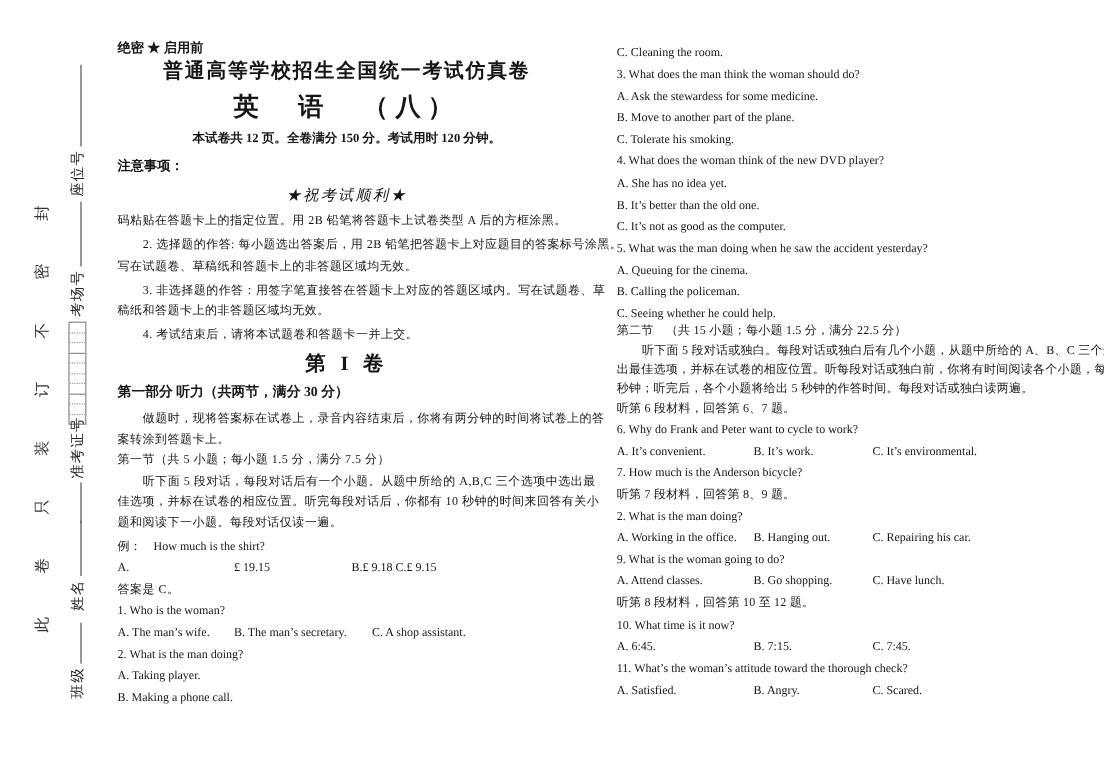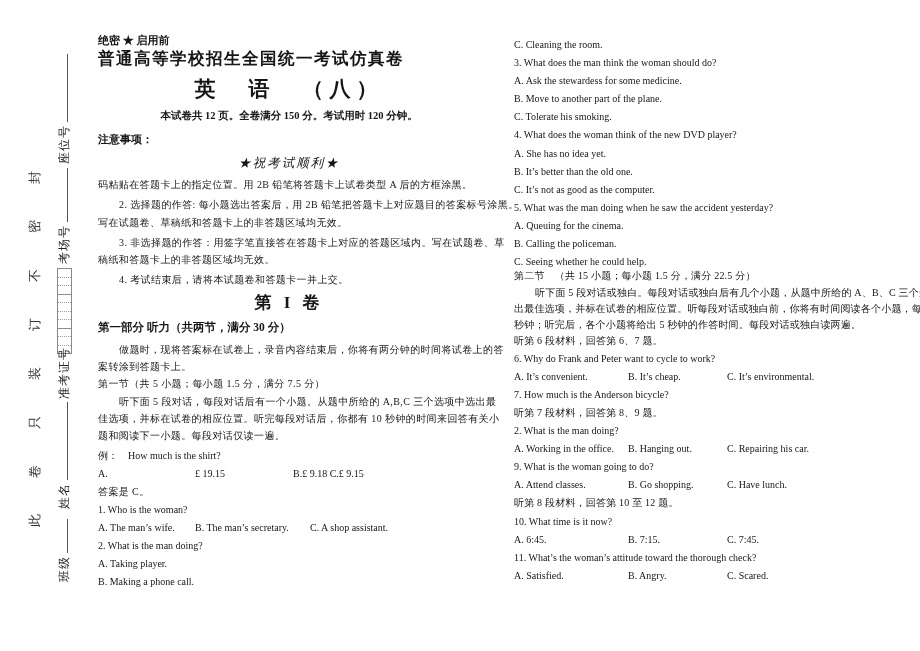--- a/index.html
+++ b/index.html
@@ -22,21 +22,21 @@
                border:1px solid #888;display:flex;flex-direction:column;background:#fff;}
   .ticket-grid .cell{flex:1;border-top:1px dotted #9a9a9a;}
   .ticket-grid .cell:first-child{border-top:none;}
   .ticket-grid .cell.s{border-top:1px solid #8a8a8a;}
   
   .col-left {position:absolute;left:98px; top:32px;width:382px;}
   .col-right{position:absolute;left:514px;top:36px;width:392px;}
   .line{white-space:nowrap;}
   
   .secret{font-weight:bold;font-size:11px;height:16px;line-height:16px;}
-  .doc-title{font-size:16.5px;font-weight:600;height:22px;line-height:22px;letter-spacing:1.5px;}
+  .doc-title{font-size:16.5px;font-weight:600;text-align:center;height:22px;line-height:22px;letter-spacing:1.5px;}
   .subject-title{font-size:21px;font-weight:bold;text-align:center;height:30px;line-height:30px;letter-spacing:6px;margin-top:4px;}
   .paper-info{font-size:10.5px;font-weight:bold;text-align:center;height:24px;line-height:24px;}
   .wish{font-size:12.5px;font-style:italic;text-align:center;height:26px;line-height:26px;letter-spacing:2px;}
   .notes-head{font-size:11px;font-weight:bold;height:22px;line-height:22px;}
   .volume-head{font-size:17px;font-weight:bold;text-align:center;height:28px;line-height:28px;letter-spacing:4px;}
   .part-head{font-size:11.5px;font-weight:bold;height:20px;line-height:20px;}
   
   .cn  {font-size:10px;height:17.3px;line-height:17.3px;letter-spacing:0.4px;}
   .cn18{font-size:10px;height:18.1px;line-height:18.1px;letter-spacing:0.4px;}
   .cn2 {font-size:10px;height:16.3px;line-height:16.3px;letter-spacing:0.2px;}
@@ -137,21 +137,21 @@
       <div class="line en">5. What was the man doing when he saw the accident yesterday?</div>
       <div class="line en">A. Queuing for the cinema.</div>
       <div class="line en">B. Calling the policeman.</div>
       <div class="line en">C. Seeing whether he could help.</div>
       <div class="line cn2 mtm3">第二节　（共 15 小题；每小题 1.5 分，满分 22.5 分）</div>
       <div class="line cn2 ind">听下面 5 段对话或独白。每段对话或独白后有几个小题，从题中所给的 A、B、C 三个选项中选</div>
       <div class="line cn2">出最佳选项，并标在试卷的相应位置。听每段对话或独白前，你将有时间阅读各个小题，每小题 5</div>
       <div class="line cn2">秒钟；听完后，各个小题将给出 5 秒钟的作答时间。每段对话或独白读两遍。</div>
       <div class="line cn2">听第 6 段材料，回答第 6、7 题。</div>
       <div class="line en">6. Why do Frank and Peter want to cycle to work?</div>
-      <div class="line opt en"><span>A. It’s convenient.</span><span>B. It’s cheap.</span><span>C. It’s environmental.</span></div>
+      <div class="line opt en"><span>A. It’s convenient.</span><span>B. It’s work.</span><span>C. It’s environmental.</span></div>
       <div class="line en">7. How much is the Anderson bicycle?</div>
       <div class="line cnr">听第 7 段材料，回答第 8、9 题。</div>
       <div class="line en">2. What is the man doing?</div>
       <div class="line opt en"><span>A. Working in the office.</span><span>B. Hanging out.</span><span>C. Repairing his car.</span></div>
       <div class="line en">9. What is the woman going to do?</div>
       <div class="line opt en"><span>A. Attend classes.</span><span>B. Go shopping.</span><span>C. Have lunch.</span></div>
       <div class="line cnr">听第 8 段材料，回答第 10 至 12 题。</div>
       <div class="line en">10. What time is it now?</div>
       <div class="line opt en"><span>A. 6:45.</span><span>B. 7:15.</span><span>C. 7:45.</span></div>
       <div class="line en">11. What’s the woman’s attitude toward the thorough check?</div>

